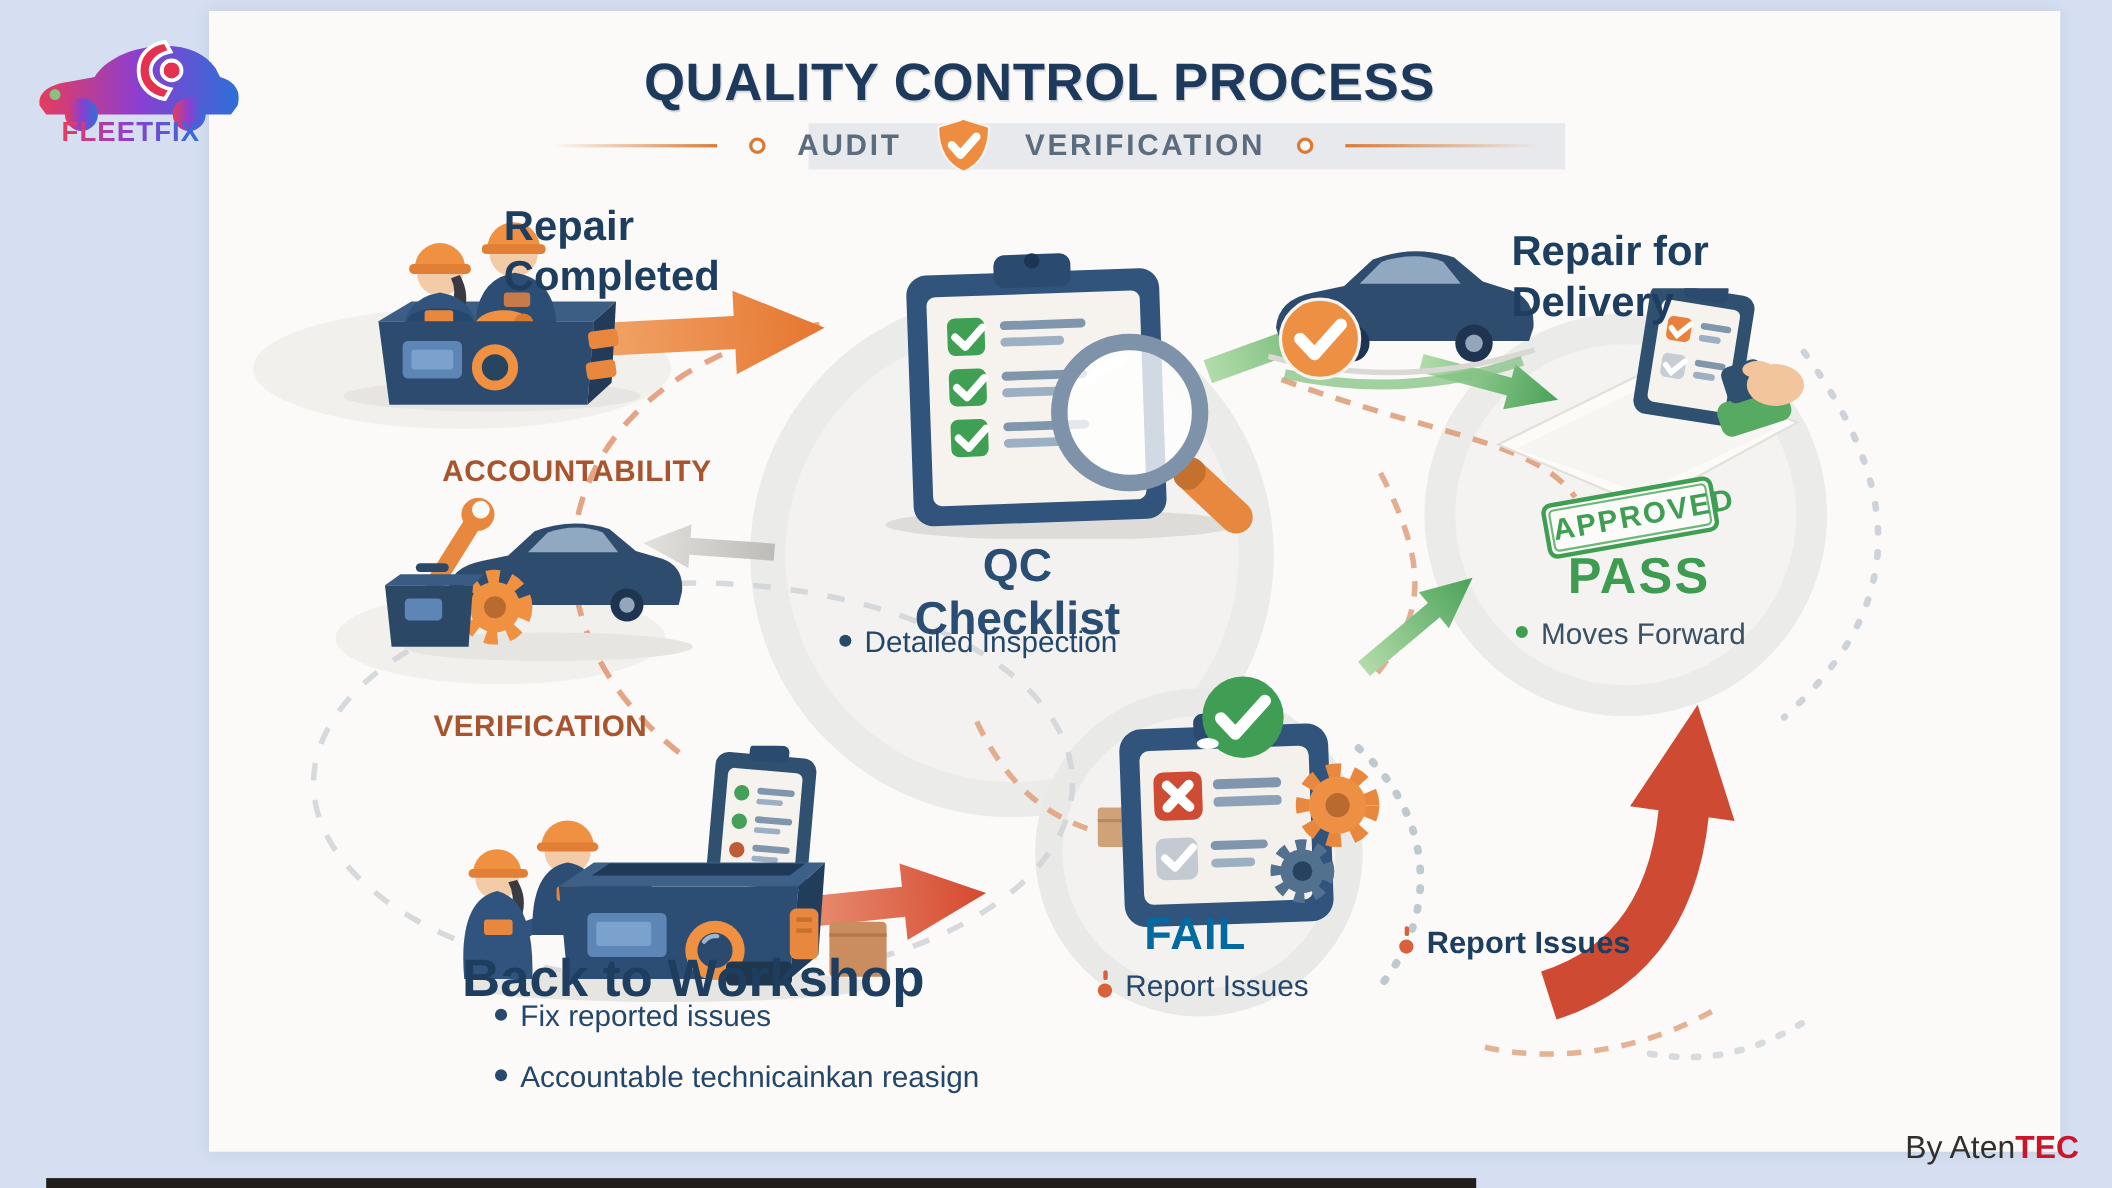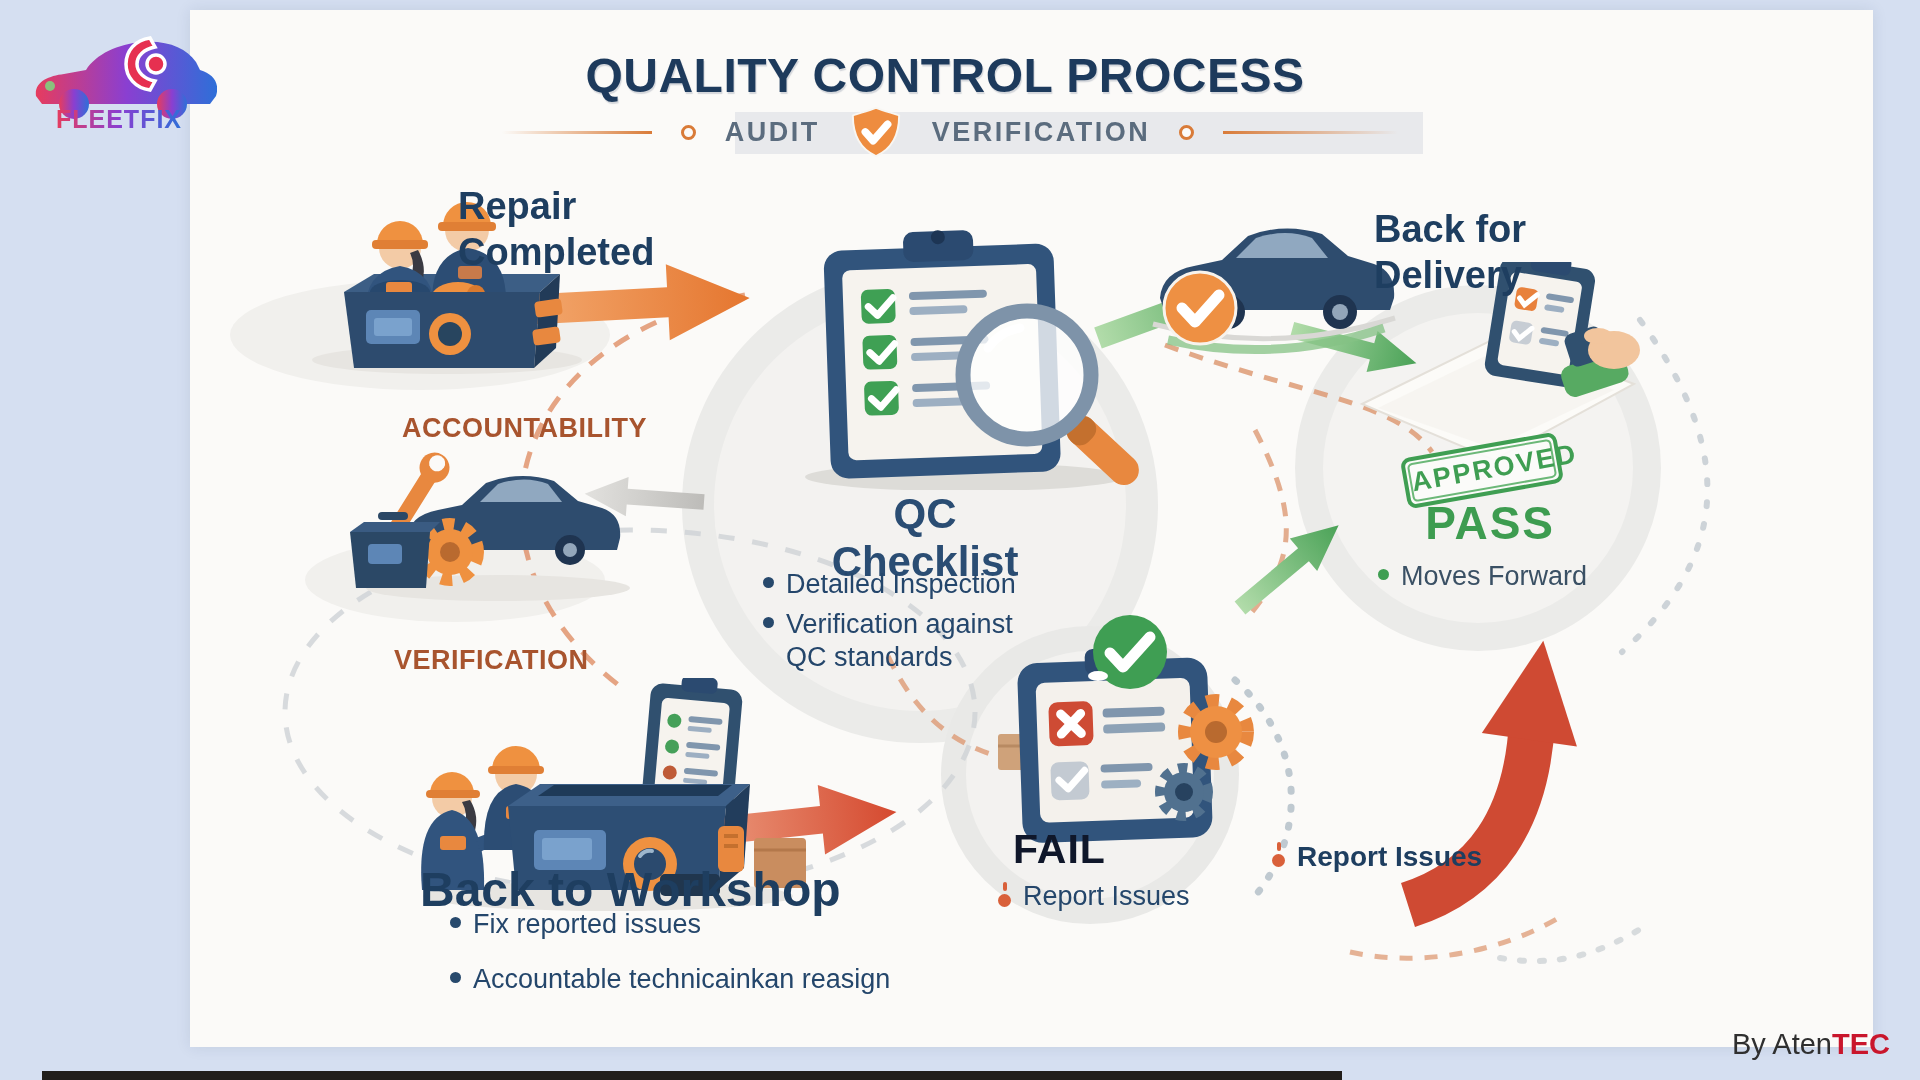--- a/index.html
+++ b/index.html
@@ -59,21 +59,21 @@
     padding:2px;box-sizing:border-box;
   }
   #stamp .inner{
     border:2px solid #6cb878;border-radius:5px;
     text-align:center;font-size:27px;font-weight:bold;letter-spacing:2px;color:#3f9e52;
     padding:2px 0;
   }
   #pass-title{left:1405px;top:496px;width:150px;text-align:right;font-size:46px;font-weight:bold;letter-spacing:2px;color:#3d9c50;}
   #pass-bullet{left:1378px;top:560px;}
   #pass-bullet .bullet-text{color:#3a5064;}
-  #fail-title{left:1013px;top:826px;width:120px;text-align:left;font-size:41px;font-weight:bold;letter-spacing:1px;color:#0f172a;}
+  #fail-title{left:1013px;top:826px;width:120px;text-align:right;font-size:41px;font-weight:bold;letter-spacing:1px;color:#0369a1;}
   #fail-bullet{left:998px;top:880px;}
   #report-issues-right{left:1272px;top:840px;}
   #report-issues-right .bullet-text{font-weight:bold;color:#1e3e60;font-size:28px;}
   #workshop-title{left:420px;top:862px;font-size:48px;}
   #workshop-bullets{left:450px;top:908px;display:flex;flex-direction:column;gap:23px;}
   #credit{right:30px;top:1028px;font-size:29px;color:#2f2f2f;z-index:3;}
   #credit .tec{color:#c9162c;font-weight:bold;}
   #bottom-strip{left:42px;top:1071px;width:1300px;height:9px;background:#211e1b;z-index:4;}
   #logo{left:22px;top:24px;z-index:4;}
 </style>
@@ -346,37 +346,33 @@
   <div class="subdot"></div>
   <div class="subline-r"></div>
 </div>
 
 <div class="abs txt node-title" id="repair-label">
   <div>Repair</div>
   <div>Completed</div>
 </div>
 
 <div class="abs txt node-title" id="ready-label">
-  <div>Back for</div>
+  <div>Repair for</div>
   <div>Delivery</div>
 </div>
 
 <div class="abs txt section-label" id="accountability-label">ACCOUNTABILITY</div>
 
 <div class="abs txt section-label" id="verification-label">VERIFICATION</div>
 
 <div class="abs txt" id="qc-title">QC Checklist</div>
 <div class="abs txt" id="qc-bullets">
   <div class="bullet-row">
     <div class="dot"></div>
     <div class="bullet-text">Detailed Inspection</div>
-  </div>
-  <div class="bullet-row">
-    <div class="dot"></div>
-    <div class="bullet-text">Verification against QC standards</div>
   </div>
 </div>
 
 <div class="abs txt" id="stamp">
   <div class="inner">APPROVED</div>
 </div>
 <div class="abs txt" id="pass-title">PASS</div>
 <div class="abs txt bullet-row" id="pass-bullet">
   <div class="dot dot-green"></div>
   <div class="bullet-text">Moves Forward</div>

